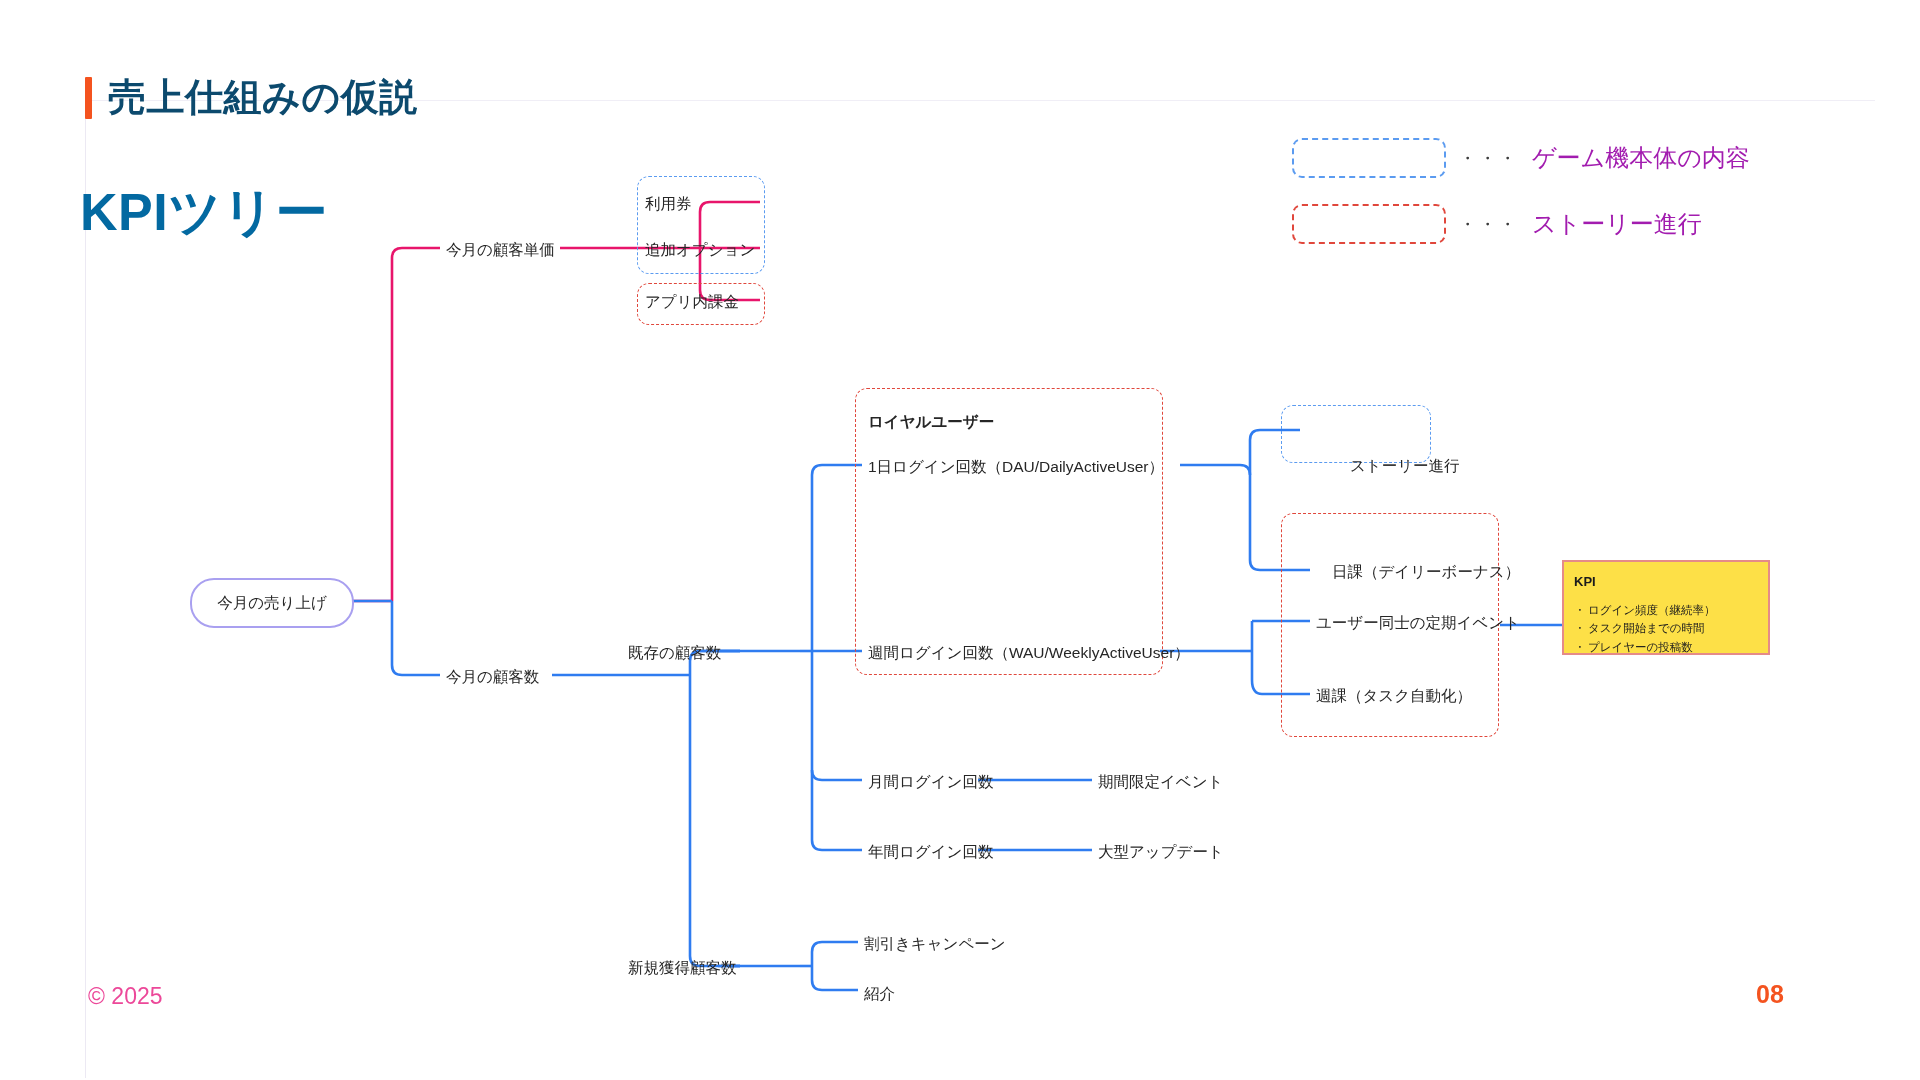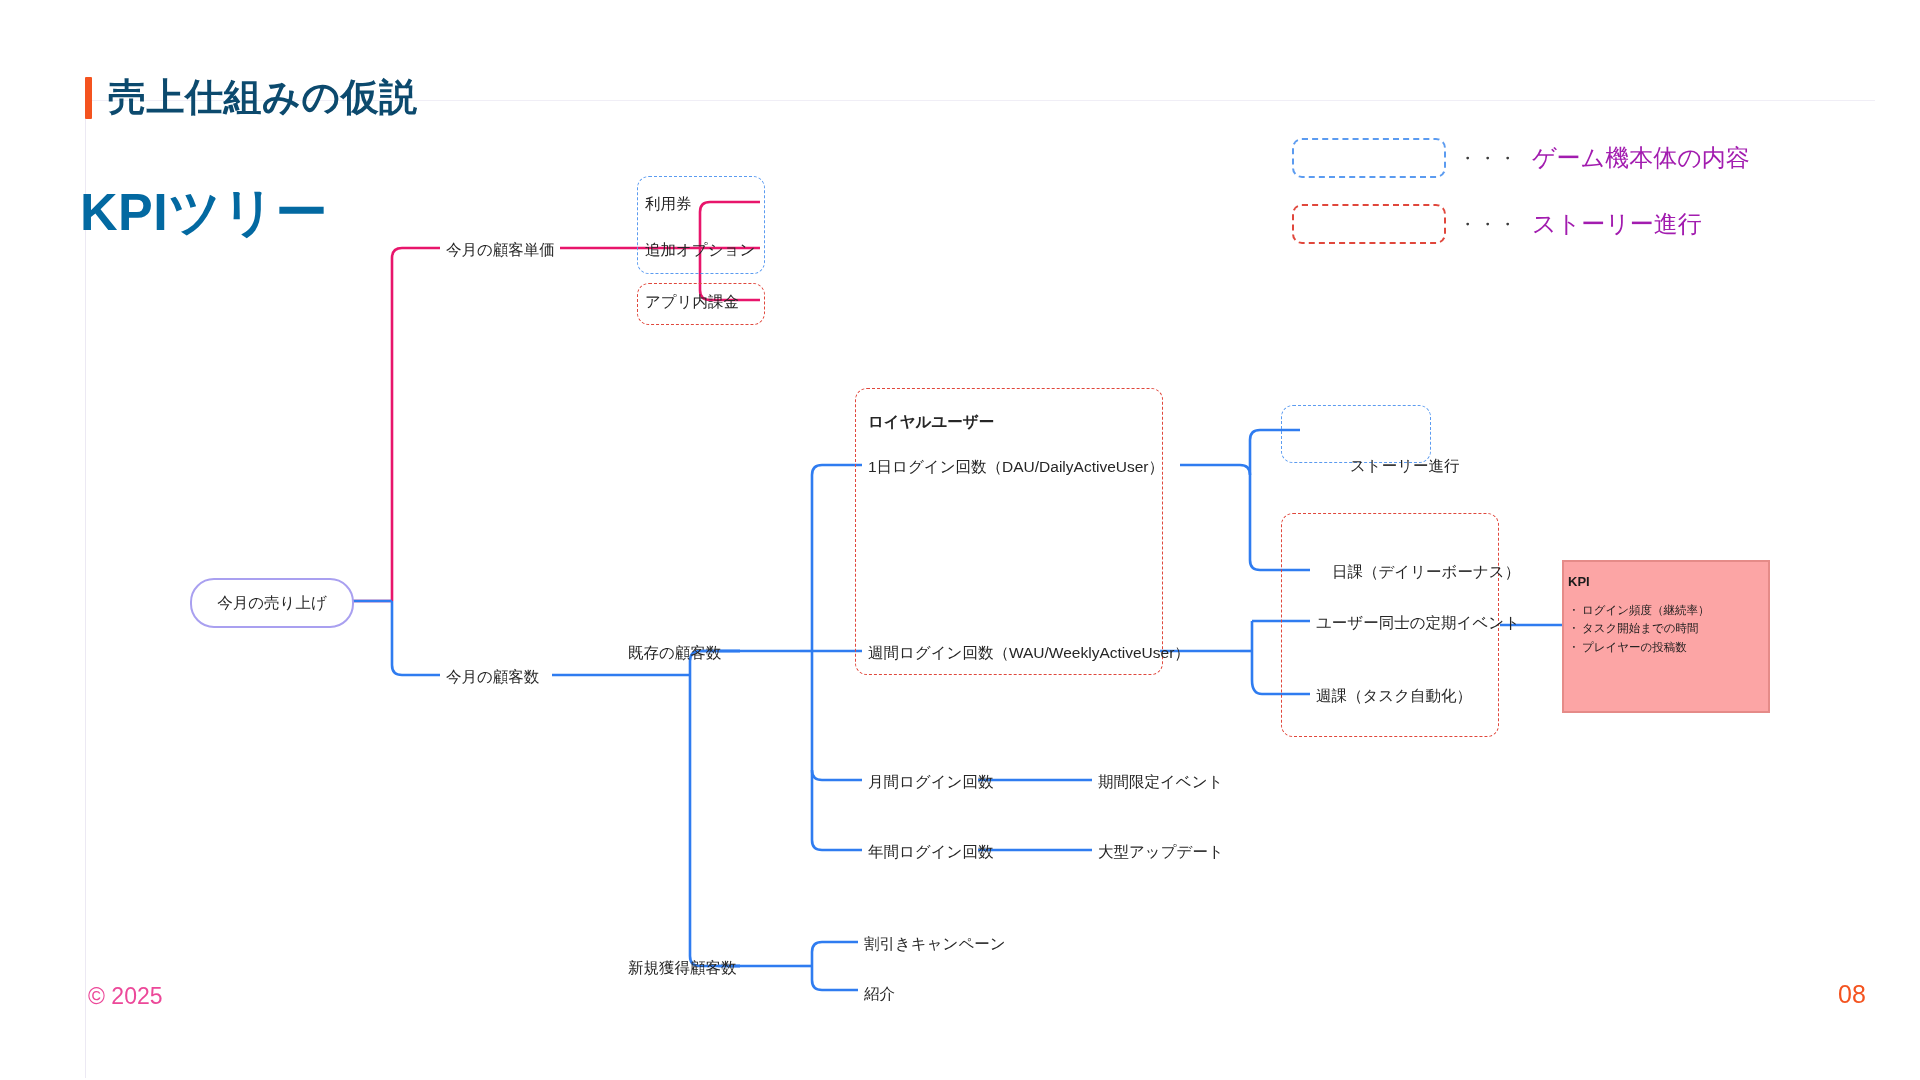--- a/index.html
+++ b/index.html
@@ -139,25 +139,25 @@
     border-radius: 12px;
     background: transparent;
   }
   .group-box.blue { border: 1.6px dashed #5b9bf0; }
   .group-box.red  { border: 1.6px dashed #e0473c; }
 
   
   .kpi-panel {
     position: absolute;
     left: 1562px; top: 560px;
-    width: 208px; height: 153px;
-    background: #fca5a5;
+    width: 208px; height: 95px;
+    background: #fde047;
     border: 2px solid #e58b88;
     box-sizing: border-box;
-    padding: 12px 4px;
+    padding: 12px 10px;
   }
   .kpi-title {
     font-size: 13px;
     font-weight: 700;
     color: #1c1c1c;
     margin-bottom: 12px;
   }
   .kpi-list {
     margin: 0; padding: 0;
     list-style: none;
@@ -179,24 +179,24 @@
   
   .footer-copy {
     position: absolute;
     left: 88px; top: 983px;
     font-size: 23px;
     color: #ec4899;
     text-align: right;
   }
   .footer-page {
     position: absolute;
-    left: 1838px; top: 980px;
+    left: 1756px; top: 980px;
     font-size: 25px;
     color: #f4531f;
-    font-weight: 400;
+    font-weight: 700;
   }
 </style>
 </head>
 <body>
 
 <div class="slide">
 
   <div class="top-rule"></div>
   <div class="left-rule"></div>
 

